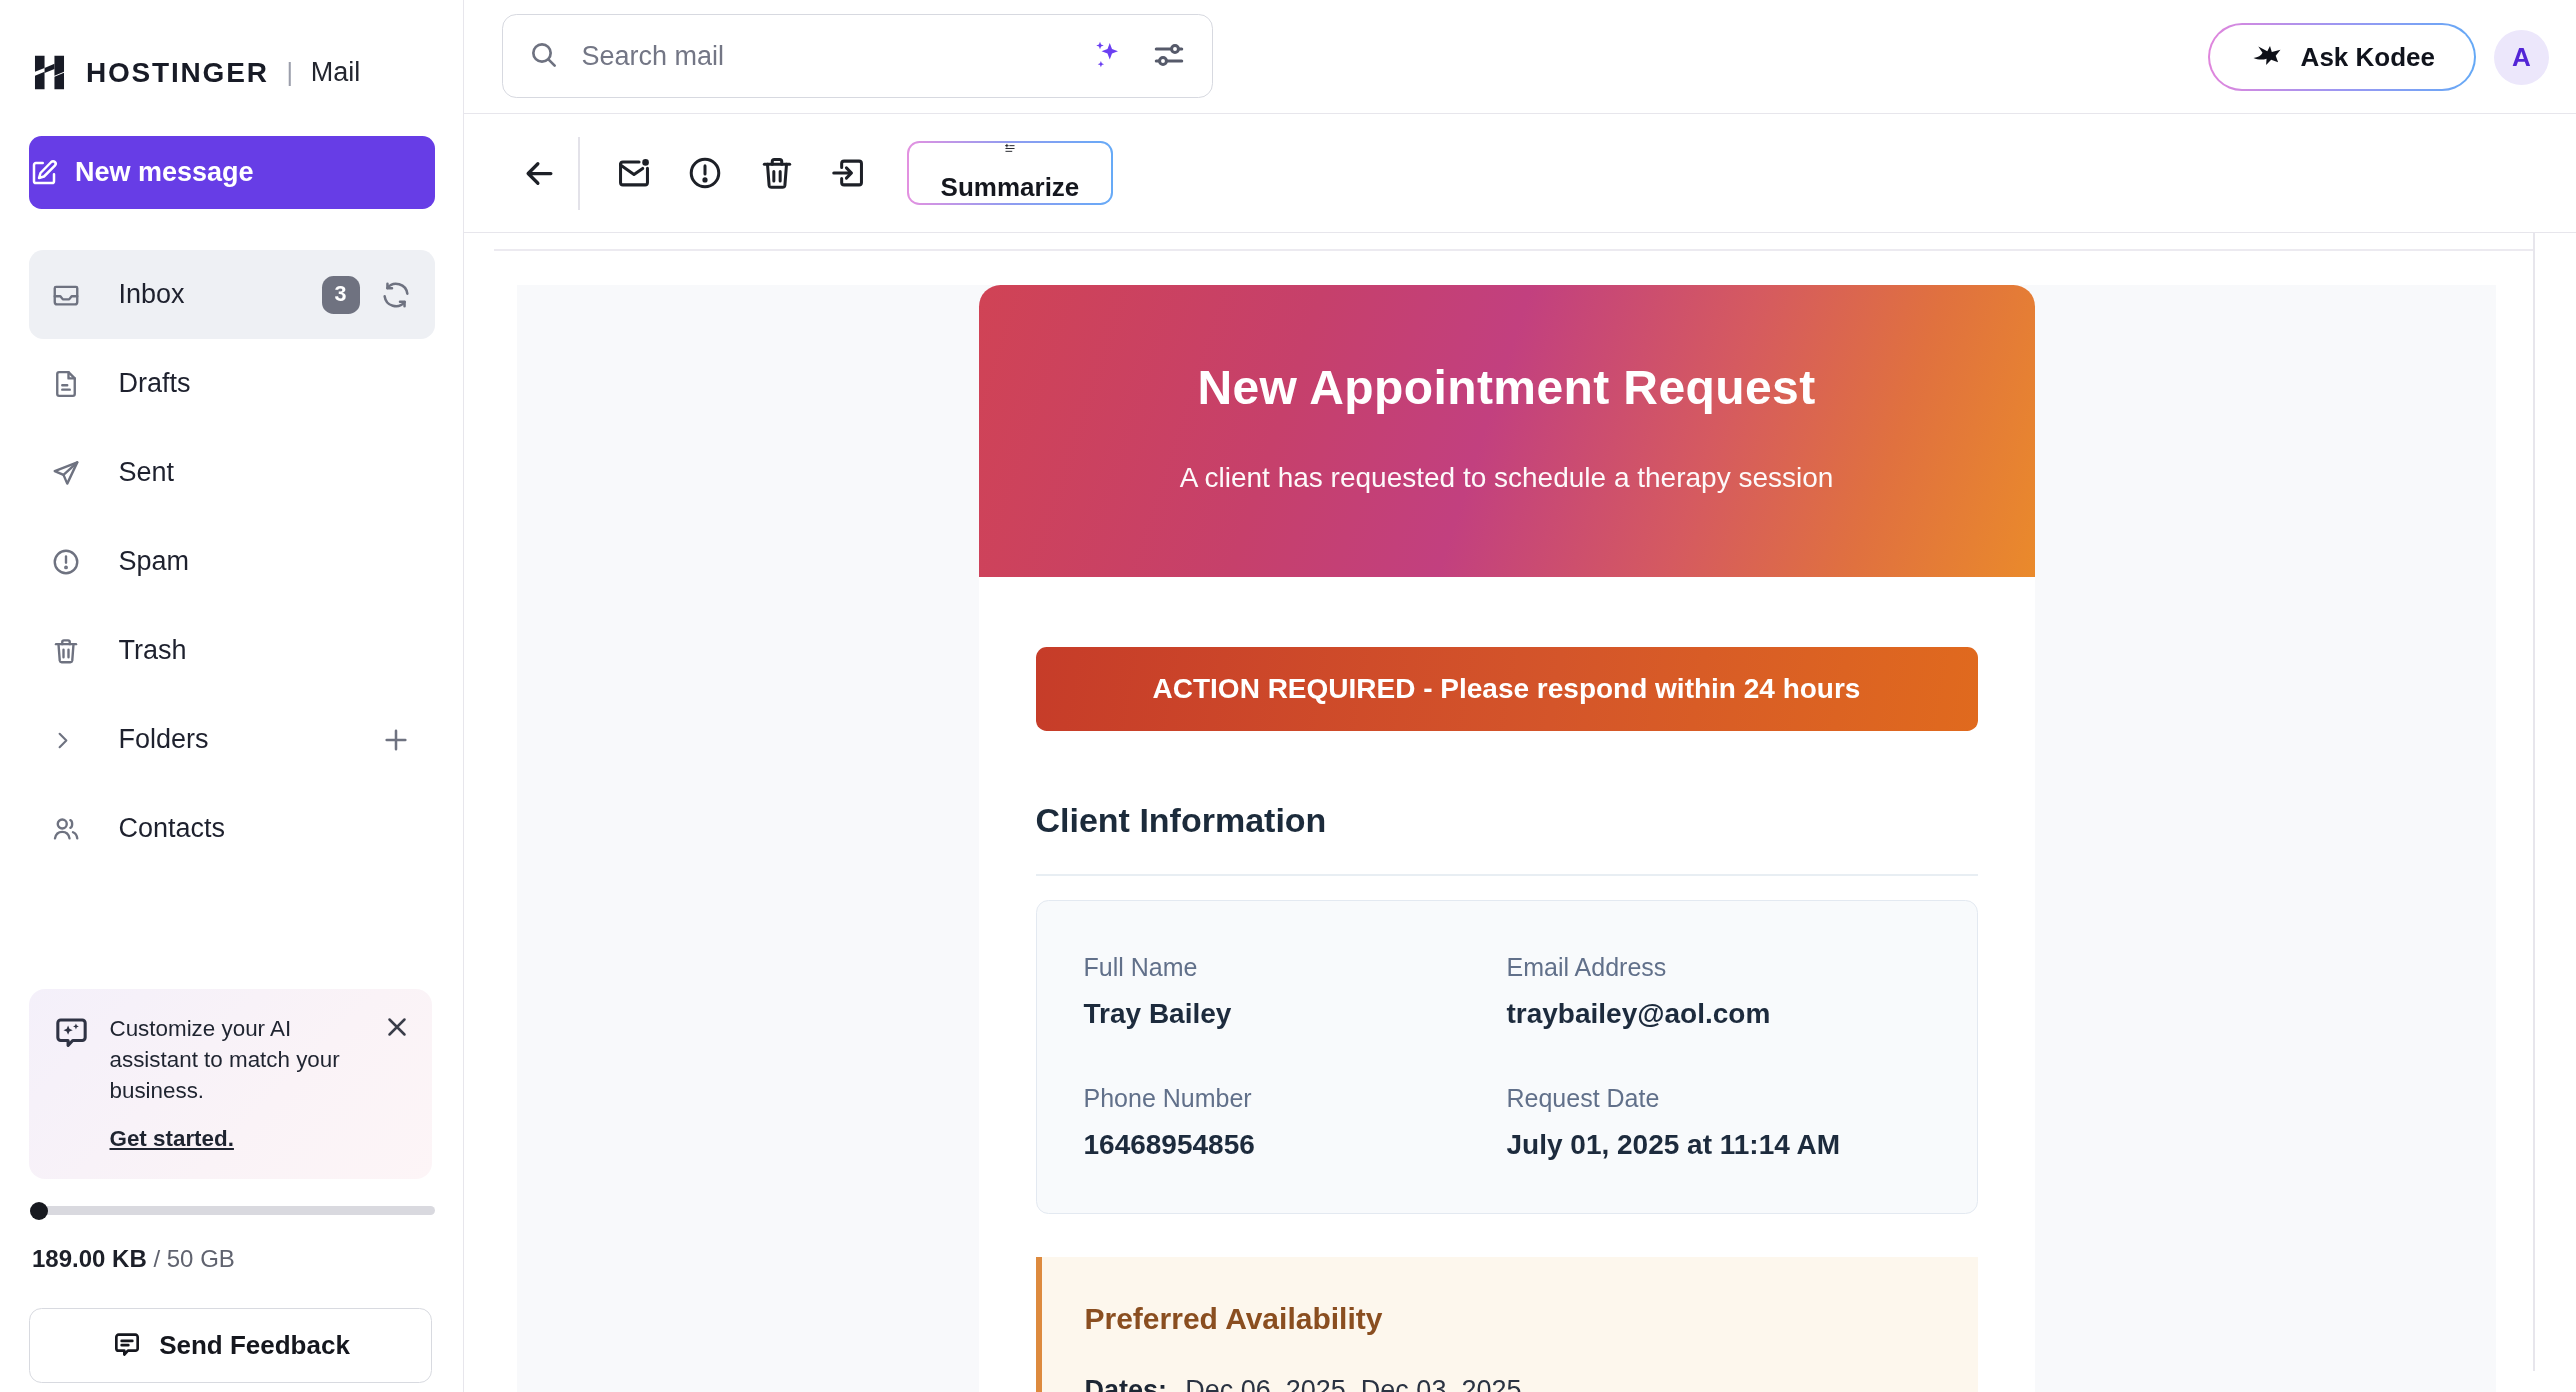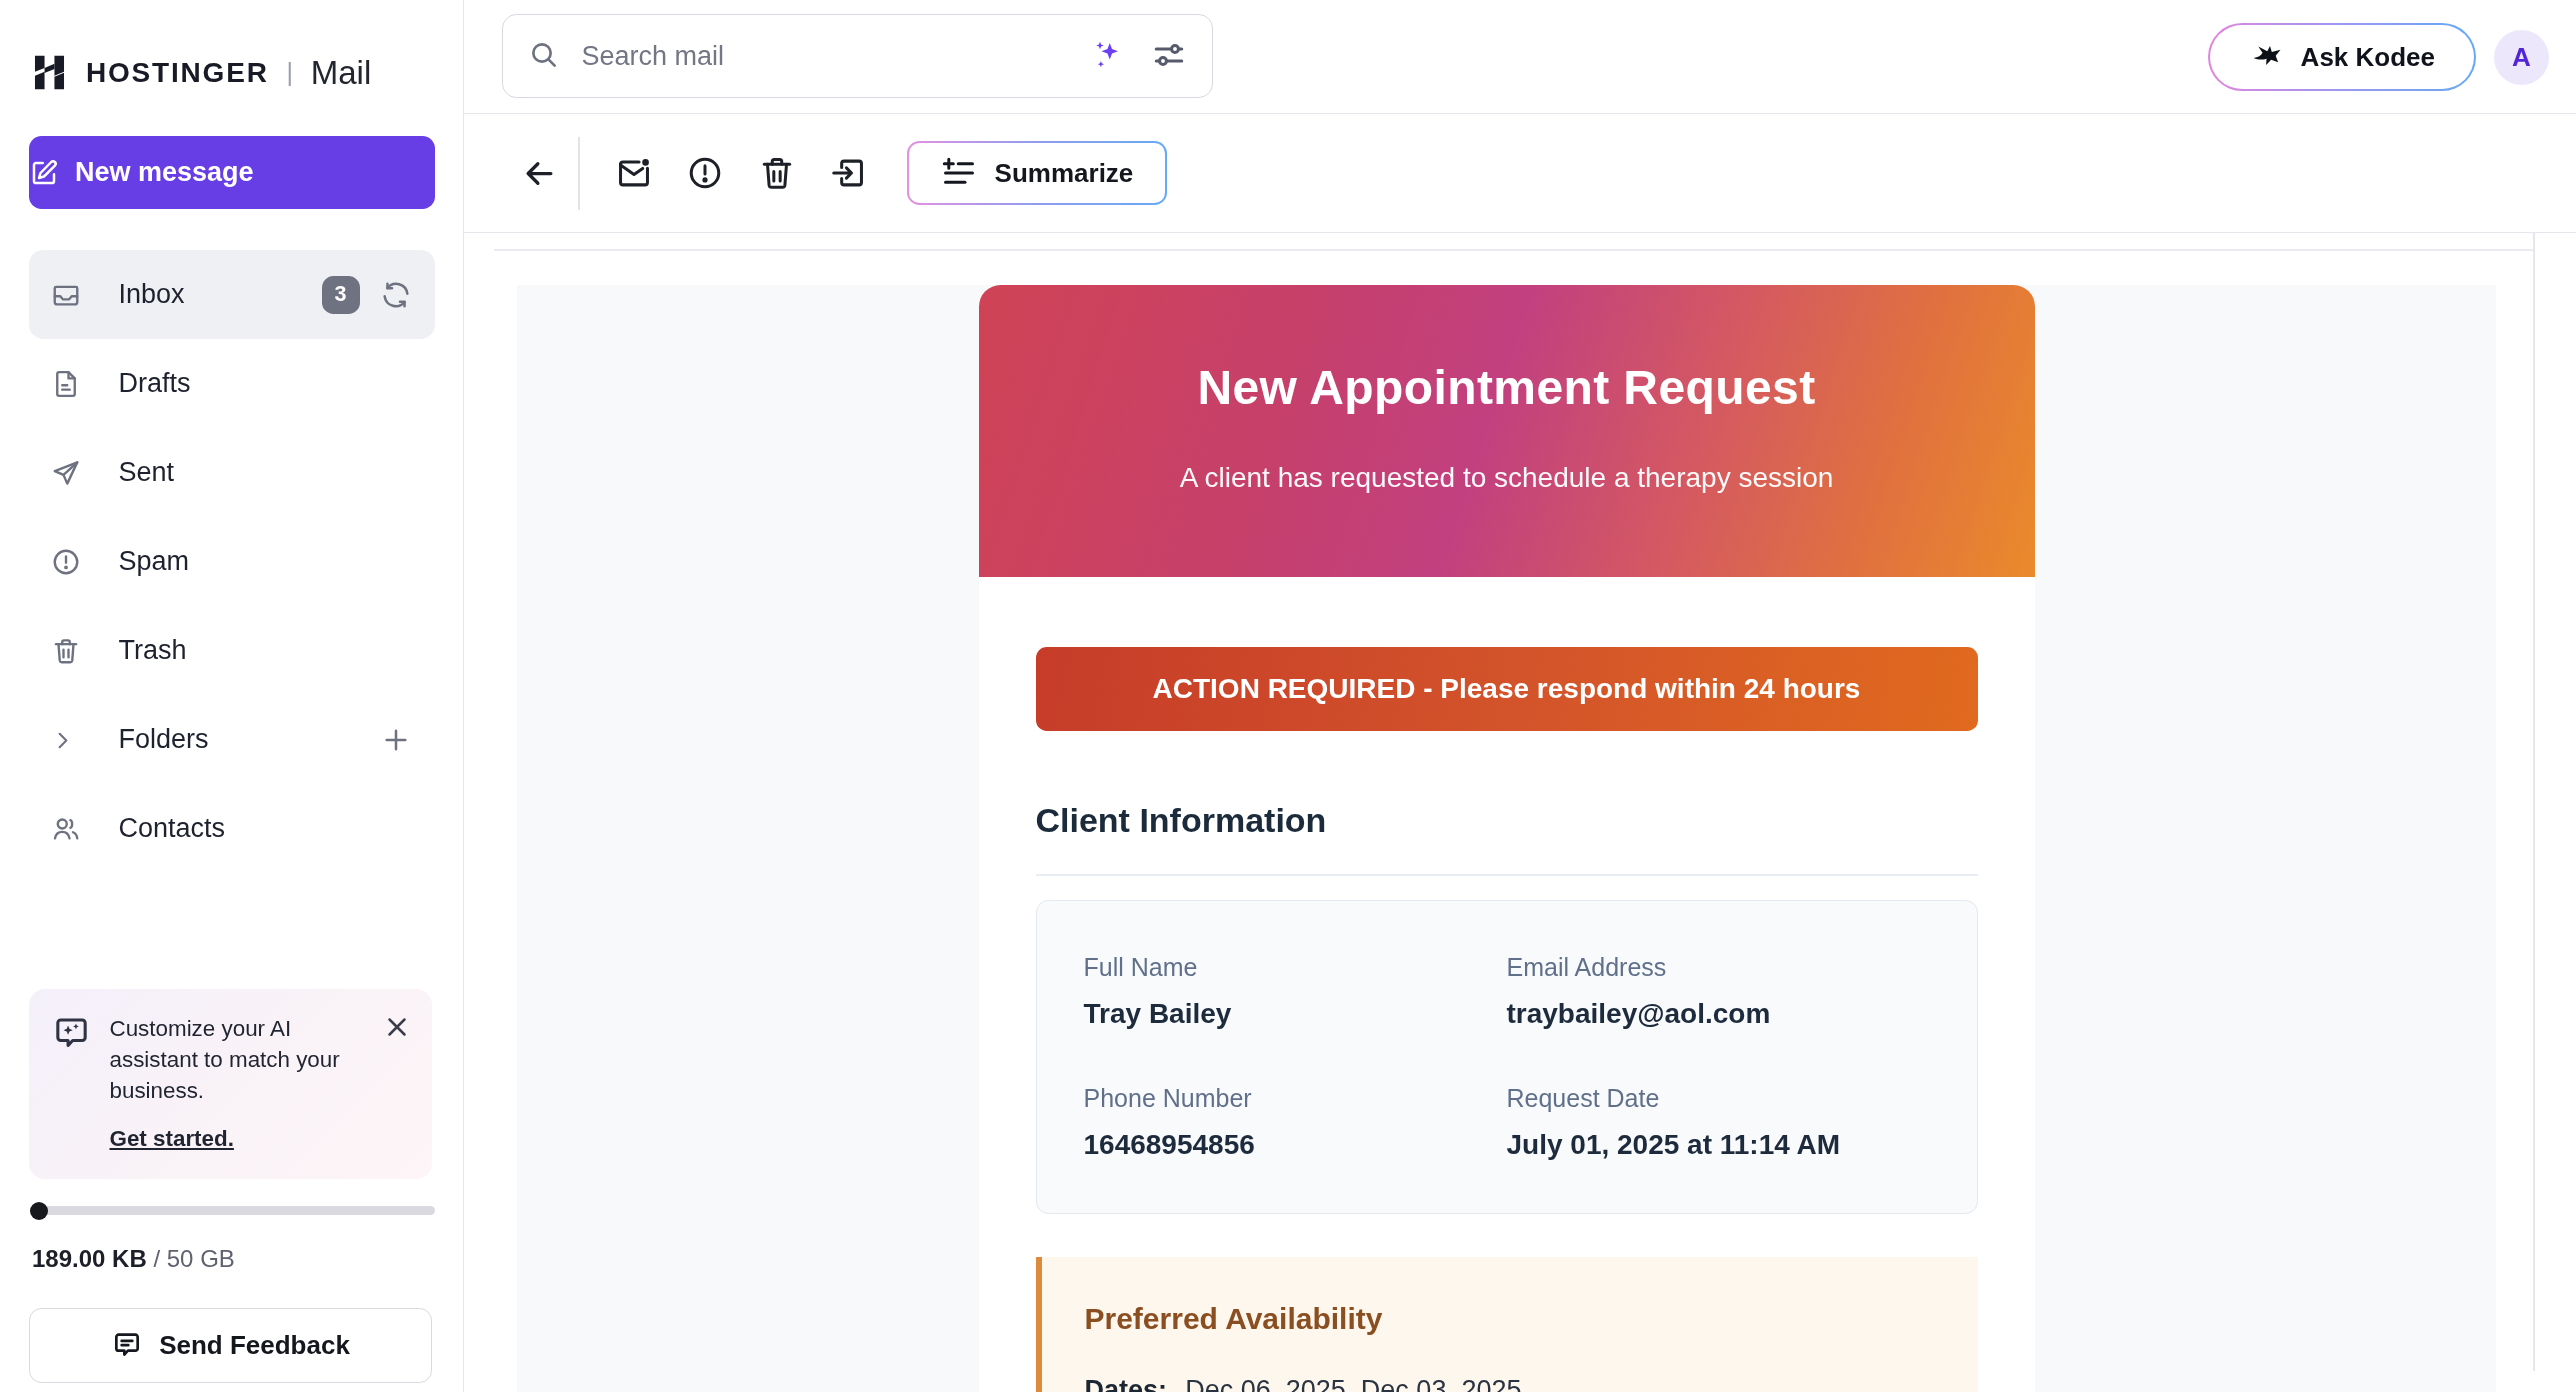--- a/index.html
+++ b/index.html
@@ -7,21 +7,21 @@
               font-family:"Liberation Sans","DejaVu Sans",sans-serif; color:#1e212e; }
   #app { position:relative; width:2576px; height:1371px; background:#fff; }
 
   
   .sidebar { position:absolute; left:0; top:0; width:464px; height:1393px;
              background:#fff; border-right:1.8px solid #e7e6ec; }
   .logo-row { position:absolute; left:29px; top:52px; display:flex; align-items:center; gap:16px; }
   .logo-mark { width:41px; height:41px; }
   .brand-name { font-size:28px; font-weight:800; letter-spacing:1.8px; color:#181b26; }
   .brand-sep { font-size:25px; color:#9b9eab; margin:0 1.8px; }
-  .brand-product { font-size:33px; color:#23262f; }
+  .brand-product { font-size:27px; color:#23262f; }
 
   .new-msg { position:absolute; left:29px; top:136px; width:406px; height:73px;
              background:#673de6; border:none; border-radius:12.5px; color:#fff;
              font-size:27px; font-weight:700; display:flex; align-items:center;
              justify-content:flex-start; gap:16px; cursor:pointer;
              font-family:inherit; }
 
   .nav { position:absolute; left:29px; top:250px; width:406px; }
   .nav-item { height:89px; display:flex; align-items:center; padding:0 21.5px;
               border-radius:14.3px; font-size:27px; color:#1e212e; cursor:pointer; }
@@ -86,21 +86,21 @@
              border-bottom:1.8px solid #e7e6ec; display:flex; align-items:center; }
   .tb-back { margin-left:50px; width:50px; height:50px; display:flex; align-items:center;
              justify-content:center; cursor:pointer; }
   .tb-div { width:1.8px; height:73px; background:#e3e2e9; margin:0 18px 0 14.3px; }
   .tb-btn { width:57px; height:57px; margin:0 7.2px; display:flex; align-items:center;
             justify-content:center; cursor:pointer; border-radius:9px; }
   .summarize-btn { margin-left:23px; height:64px; padding:0 32px; border-radius:12.5px;
                    background: linear-gradient(#fff,#fff) padding-box,
                                linear-gradient(90deg,#e391e0,#8f9cf0,#66aaf7) border-box;
                    border:2.7px solid transparent; display:flex; align-items:center; gap:18px;
-                   font-size:26px; font-weight:700; color:#15171e; cursor:pointer; font-family:inherit; }
+                   font-size:26px; font-weight:700; color:#15171e; cursor:pointer; font-family:inherit;flex-direction:column; }
 
   .panel-top-line { position:absolute; left:494px; top:249px; width:2039px; height:1.8px; background:#eceaf0; }
   .right-gutter { position:absolute; left:2533px; top:233px; width:1.8px; bottom:0; background:#e7e6ec; }
 
   
   .email-bg { position:absolute; left:517px; top:285px; width:1979px; height:1107px;
               background:#f8f9fb; overflow:hidden; }
   .email-card { width:1056px; margin:0 auto; }
   .em-header { height:292px; border-radius:21.5px 21.5px 0 0; text-align:center; color:#fff;
                background:linear-gradient(108deg,#d04355 0%,#c6406b 30%,#c2407f 48%,#d55a60 68%,#e0713f 84%,#ea8a2b 100%);

